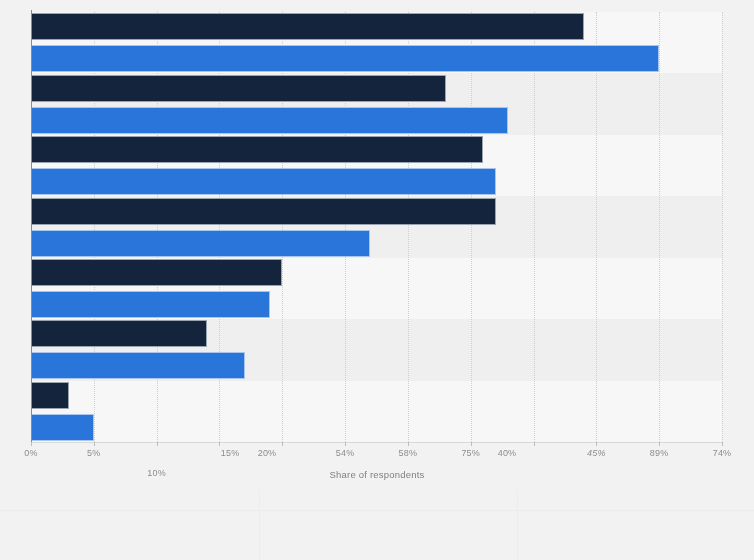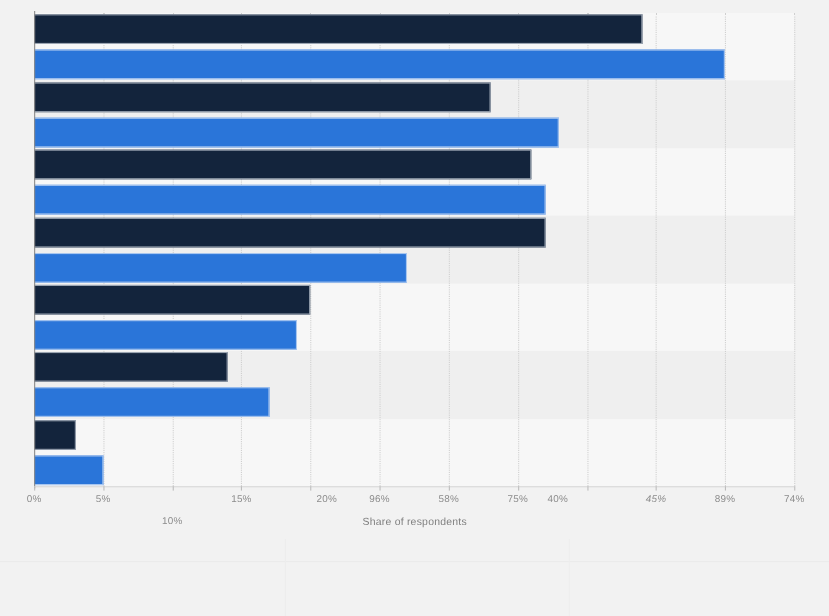--- a/index.html
+++ b/index.html
@@ -197,25 +197,25 @@
     <div class="panel-vsep" style="left:517px;"></div>
   </div>
 
 <div class="tick-mark" style="left: 31px;"></div>
     <div class="tick-label" style="left: 31px;">0%</div>
     <div class="tick-mark" style="left: 93.8182px;"></div>
     <div class="tick-label" style="left: 93.8182px;">5%</div>
     <div class="tick-mark" style="left: 156.636px;"></div>
     <div class="tick-label" style="left: 156.636px; margin-top: 20px;">10%</div>
     <div class="tick-mark" style="left: 219.455px;"></div>
-    <div class="tick-label" style="left: 219.455px;">15%</div>
+    <div class="tick-label" style="left: 219.455px; text-align: right;">15%</div>
     <div class="tick-mark" style="left: 282.273px;"></div>
-    <div class="tick-label" style="left: 297px;">20%</div>
+    <div class="tick-label" style="left: 267px;">20%</div>
     <div class="tick-mark" style="left: 345.091px;"></div>
-    <div class="tick-label" style="left: 345.091px;">96%</div>
+    <div class="tick-label" style="left: 345.091px;">54%</div>
     <div class="tick-mark" style="left: 407.909px;"></div>
     <div class="tick-label" style="left: 407.909px;">58%</div>
     <div class="tick-mark" style="left: 470.727px;"></div>
     <div class="tick-label" style="left: 470.727px;">75%</div>
     <div class="tick-mark" style="left: 533.545px;"></div>
     <div class="tick-label" style="left: 507px;">40%</div>
     <div class="tick-mark" style="left: 596.364px;"></div>
     <div class="tick-label" style="left: 596.364px; font-style: italic;">45%</div>
     <div class="tick-mark" style="left: 659.182px;"></div>
     <div class="tick-label" style="left: 659.182px;">89%</div>

